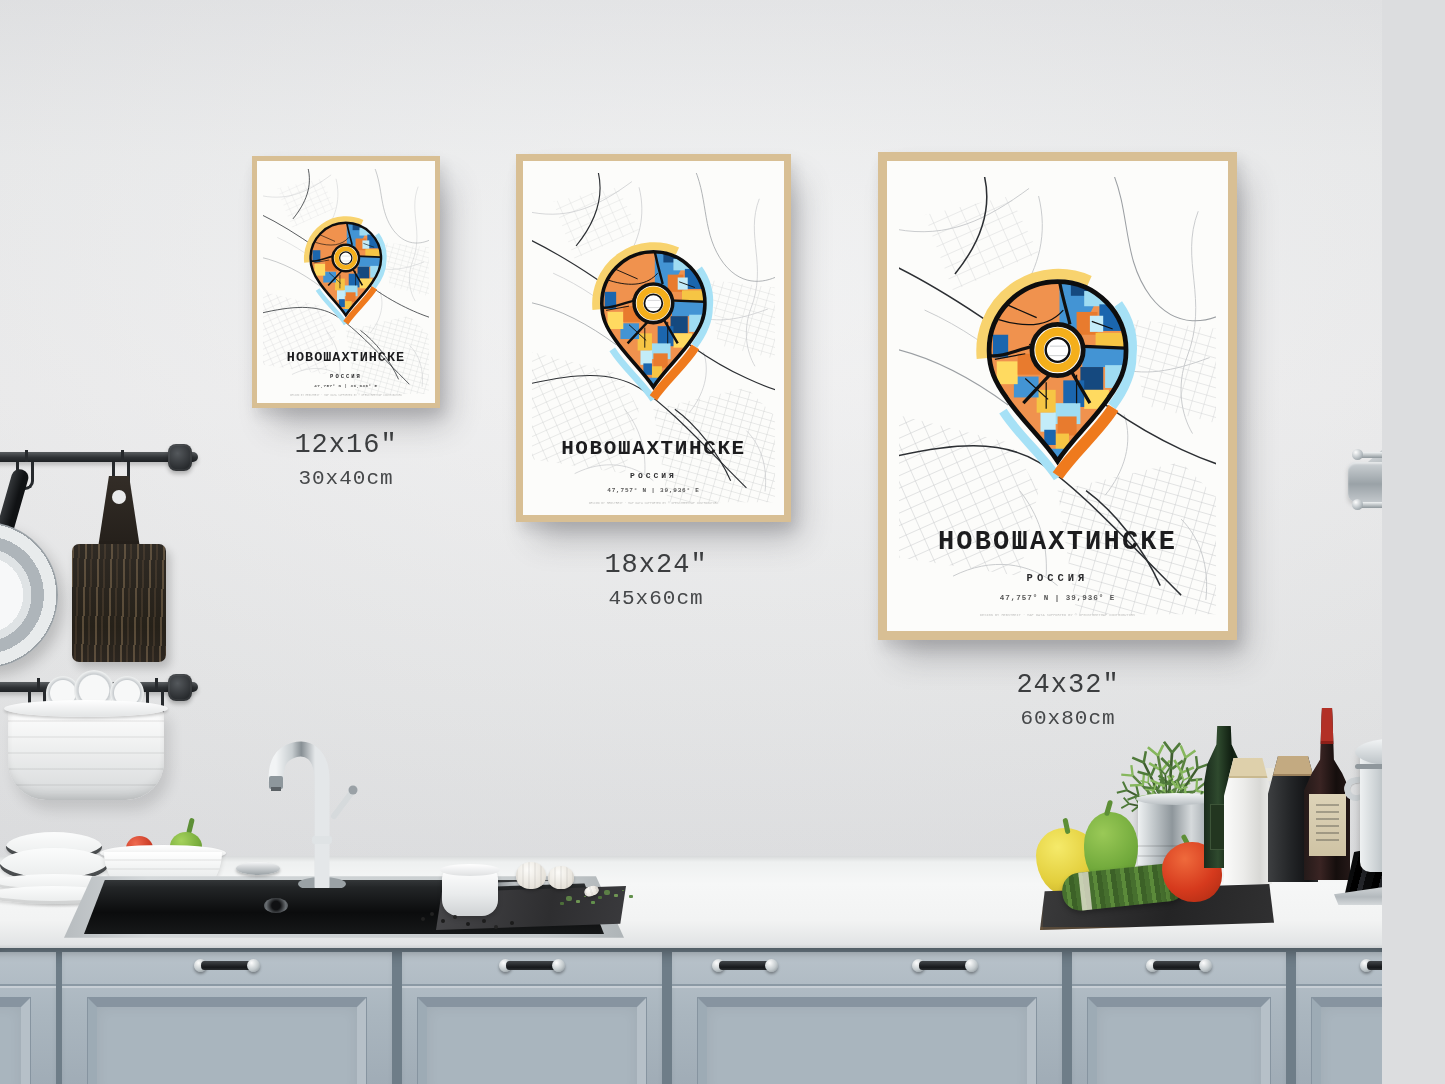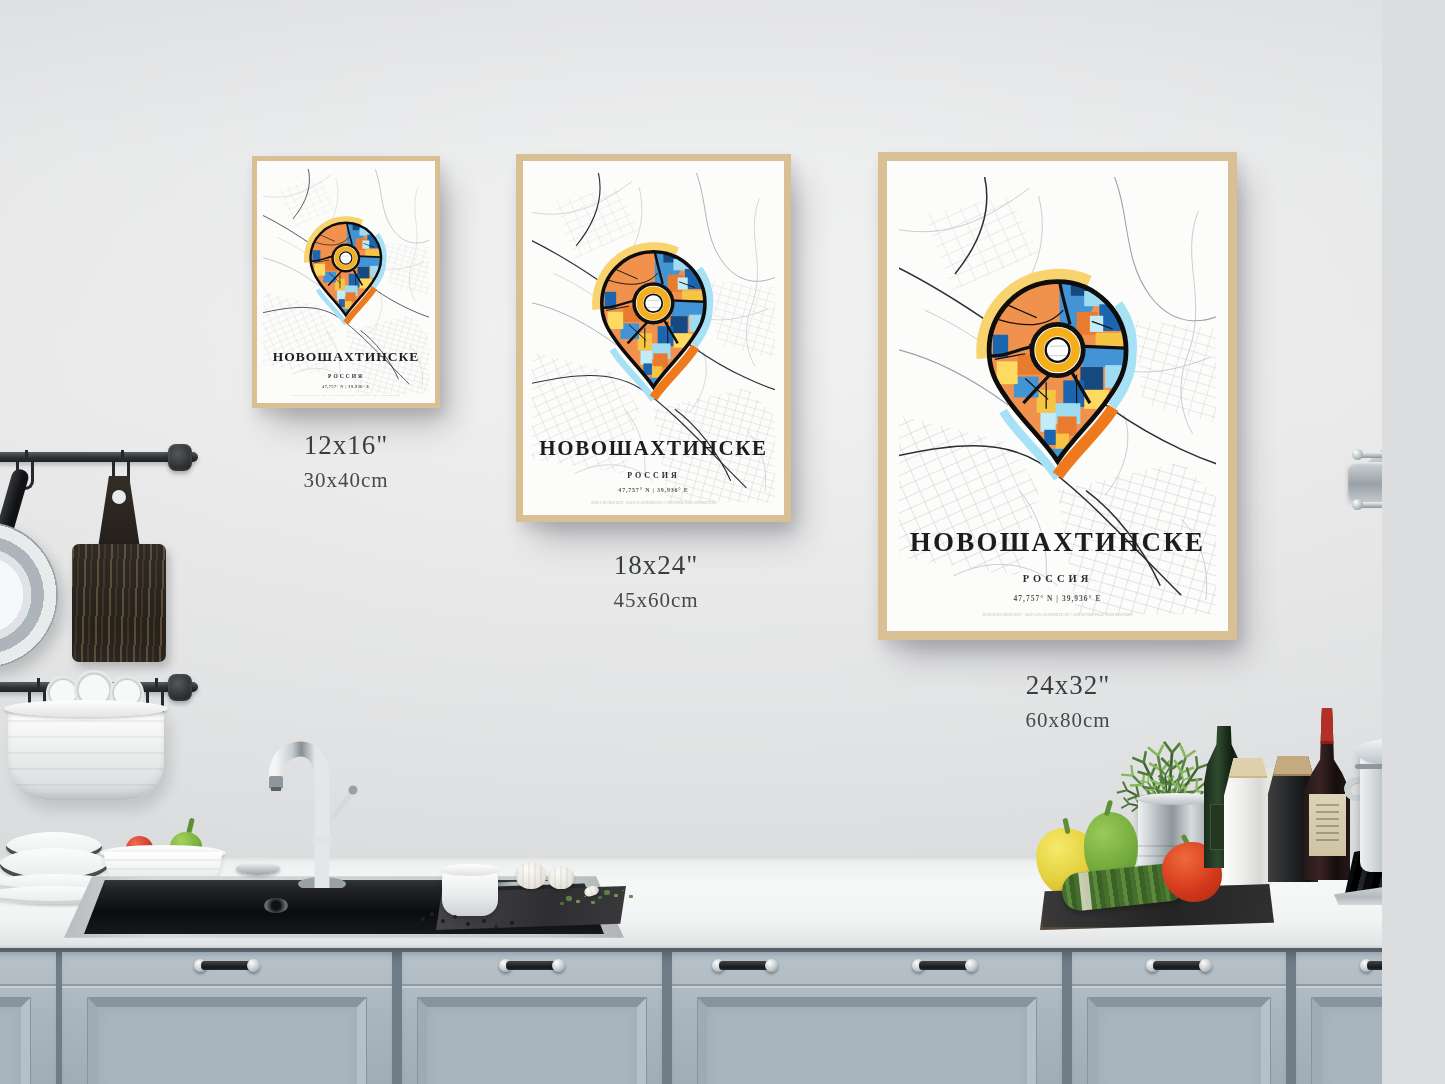--- a/index.html
+++ b/index.html
@@ -1,17 +1,17 @@
 <!DOCTYPE html>
 <html style="--cabinet-gap: #6e7d88; --frame-wood: #d8bf94; --poster-bg: #fcfcfa; --map-road-light: #c7c9cb; --map-road-mid: #9b9fa3; --map-road-dark: #2c2f33; --pin-orange: #F0924E; --pin-orange-deep: #E87B2E; --pin-blue: #1B66AE; --pin-blue-light: #4394D4; --pin-sky: #9FDCF2; --pin-sky-pale: #C3ECF9; --pin-yellow: #F6C544; --pin-yellow-light: #FFDA60; --pin-navy: #15497F; --pin-ring-yellow: #F4AF1B; --halo-yellow: #F8D36E; --halo-cyan: #A6E1F6; --halo-orange: #EF7A1D; --text-dark: #1c1c1e; --text-label: #3b3d3f;"><head>
 <meta charset="utf-8">
 <style>
   html,body{margin:0;padding:0;background:#dcdddf;}
   .scene{position:relative;width:1382px;height:1084px;overflow:hidden;
-         font-family:Liberation Serif, serif;}
+         font-family:Liberation Mono, monospace;}
   .scene *{box-sizing:border-box;}
 
   
   .wall{position:absolute;left:0;top:0;width:100%;height:872px;
         background:linear-gradient(180deg,#e2e3e5 0%,#eaebec 18%,#ededee 45%,#e7e8e9 80%,#e3e4e6 100%);}
   .wall::after{content:"";position:absolute;inset:0;
         background:radial-gradient(120% 95% at 52% 32%, rgba(255,255,255,.30), rgba(0,0,0,.05) 92%);}
   .counter{position:absolute;left:0;top:856px;width:100%;height:92px;
         background:linear-gradient(180deg,#d8dadb 0,#eef0f0 6px,#f6f7f7 30%,#f2f3f3 70%,#e2e4e5 96%,#cfd2d4 100%);}
   .cabinets{position:absolute;left:0;top:948px;width:100%;height:136px;background:var(--cabinet-gap,#6e7d88);

